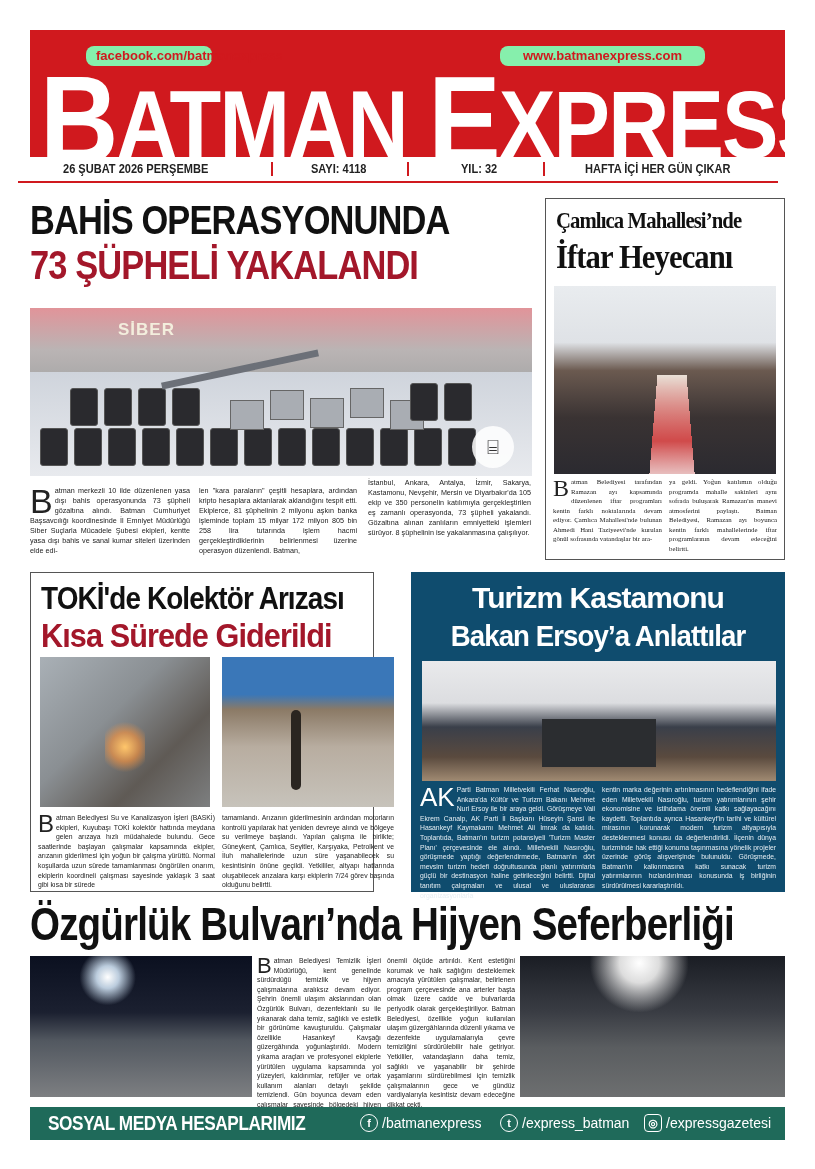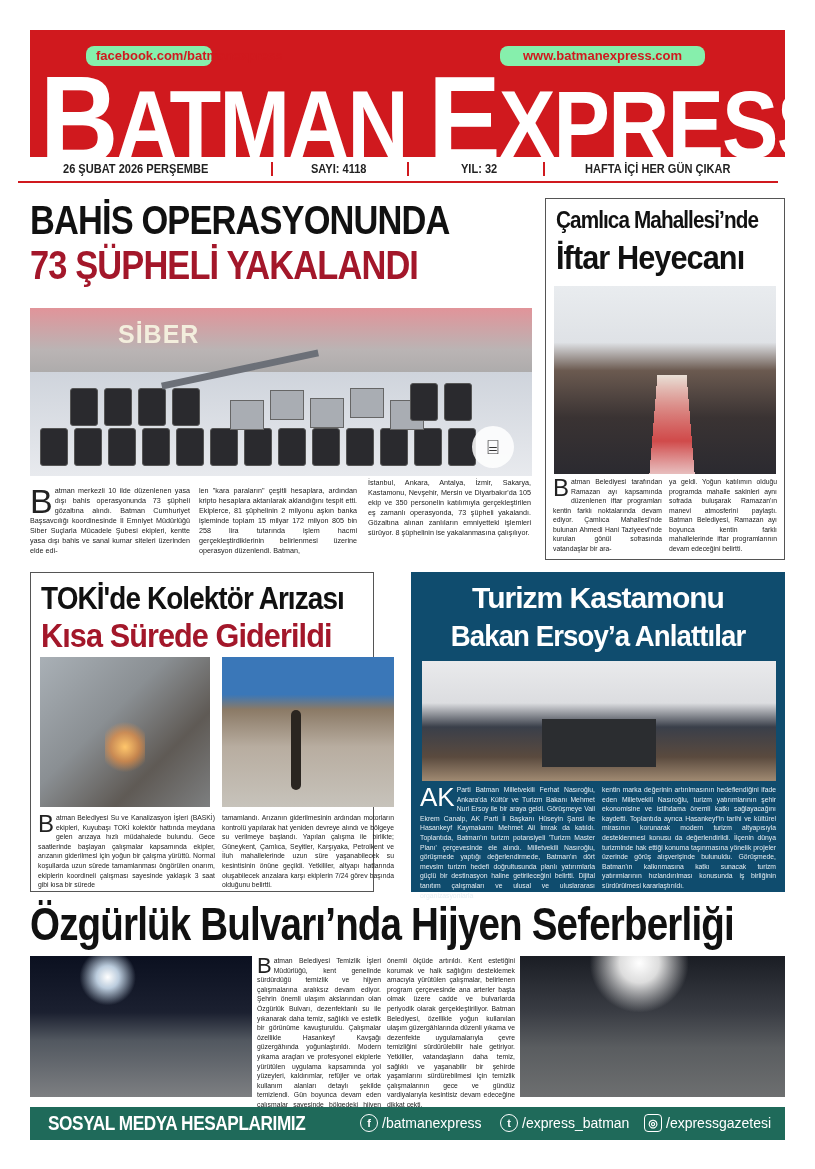--- a/index.html
+++ b/index.html
@@ -24,41 +24,41 @@
   .body-text { position: absolute; font-size: 7.2px; line-height: 10px; text-align: justify; color: #222; }
   .dropcap { float: left; font-size: 34px; line-height: 28px; margin-right: 2px; margin-top: 1px; font-weight: normal; }
   .box { position: absolute; border: 1.5px solid #555; }
 
   
   .ph-siber { background:
       linear-gradient(180deg, rgba(200,60,70,0.55) 0%, rgba(140,130,130,0.6) 25%, rgba(130,130,130,0.7) 45%, #c9ccd2 55%, #d6d9de 100%); }
   .ph-siber .table { position:absolute; left:0; bottom:0; width:100%; height:62%; background: linear-gradient(180deg,#cfd4dc,#e8eaee); }
   .phone { position:absolute; width:28px; height:38px; background:#2a2a2e; border-radius:3px; border:1px solid #555; }
   .hdd { position:absolute; width:34px; height:30px; background:#a9adb3; border:1px solid #666; }
-  .siber-logo { position:absolute; left:88px; top:12px; font-weight:bold; font-size:25px; color:#f3eedd; letter-spacing:1px; }
+  .siber-logo { position:absolute; left:88px; top:12px; font-weight:bold; font-size:17px; color:#f3eedd; letter-spacing:1px; }
   .scan-btn { position:absolute; right:18px; top:118px; width:42px; height:42px; border-radius:50%; background:rgba(255,255,255,0.85); text-align:center; line-height:42px; font-size:20px; color:#333; }
 
   .ph-iftar { background: linear-gradient(180deg,#e9ecef 0%, #dfe2e6 30%, #6b5a50 45%, #3a3333 70%, #2b2a30 100%); }
   .ph-iftar .tbl { position:absolute; left:45%; top:40%; width:16%; height:60%; background: linear-gradient(180deg,#e9e2d8,#d04a4a 70%,#f0e6e6); transform: perspective(80px) rotateX(20deg); }
 
   .ph-weld { background: linear-gradient(135deg,#a9b0b6 0%, #8a8f93 40%, #5f5a55 70%, #7d7f80 100%); }
   .ph-weld .sparks { position:absolute; left:38%; top:40%; width:40px; height:60px; background: radial-gradient(circle,#ffc66b 0%, rgba(255,150,60,0.6) 40%, transparent 70%); }
   .ph-pipe { background: linear-gradient(180deg,#3a77b8 0%, #3a77b8 25%, #8b7a66 35%, #b8ada0 60%, #c7c3bb 100%); }
   .ph-pipe .crack { position:absolute; left:40%; top:35%; width:10px; height:80px; background:#2a2520; border-radius:5px; }
 
   .ph-meeting { background: linear-gradient(180deg,#e9eaec 0%,#dcdde0 35%, #3a3f4a 55%, #5a4a3e 80%, #a08a72 100%); }
   .ph-meeting .tbl { position:absolute; left:34%; top:48%; width:32%; height:40%; background:#2b2d30; }
 
   .ph-night1 { background: radial-gradient(circle at 35% 15%, #ffffff 0%, #bcd 6%, transparent 15%), linear-gradient(180deg,#0b1020 0%,#1b2030 40%,#525860 60%,#7d7f82 100%); }
   .ph-night2 { background: radial-gradient(circle at 45% 5%, #ffffff 0%, #ddd 10%, transparent 25%), linear-gradient(180deg,#1a1d24 0%,#3a3d44 40%,#5a5d60 65%,#6d6f70 100%); }
 
   
   .toki-box { left: 30px; top: 572px; width: 344px; height: 320px; }
   .turizm-box { left: 411px; top: 572px; width: 374px; height: 320px; background: #0f4c6e; }
-  .camlica-box { left: 545px; top: 198px; width: 240px; height: 362px; }
+  .camlica-box { left: 545px; top: 198px; width: 240px; height: 362px; font-family: Liberation Serif, serif; }
 
   
   .footer { position: absolute; left: 30px; top: 1107px; width: 755px; height: 33px; background: #1f6a5a; }
   .footer-title { position:absolute; left: 18px; top: 4px; color:#fff; font-weight:bold; font-size: 21px; letter-spacing: -0.5px; transform: scaleX(0.82); transform-origin: left top; white-space: nowrap; }
   .social { position:absolute; top: 7px; color:#fff; font-size: 14px; white-space: nowrap; display:flex; align-items:center; gap:4px; }
   .social .ico { width: 18px; height: 18px; border: 1.5px solid #fff; border-radius: 50%; display:inline-flex; align-items:center; justify-content:center; font-size:11px; font-weight:bold; }
   .social .ico.sq { border-radius: 4px; }
 </style>
 </head>
 <body>

